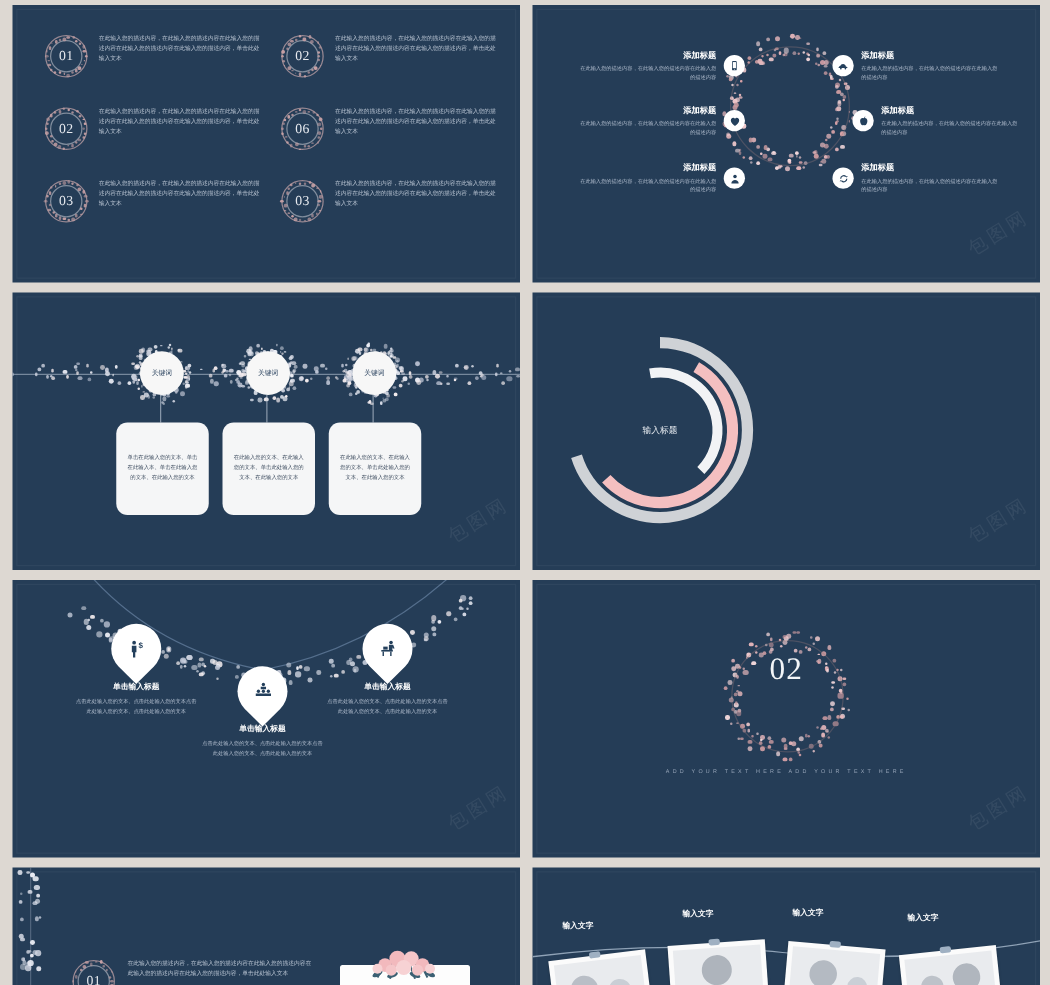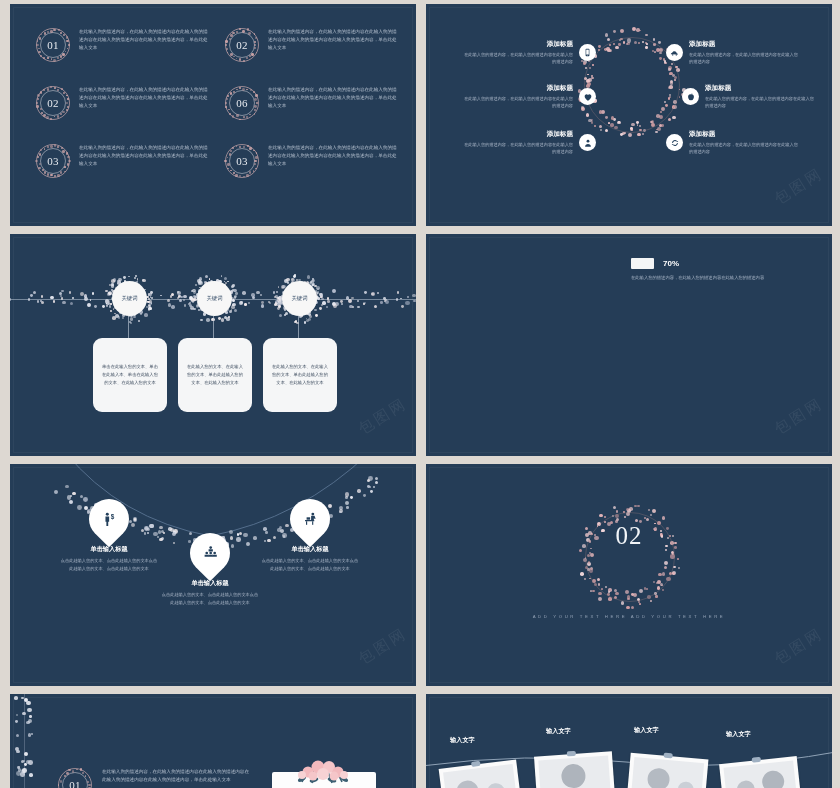--- a/index.html
+++ b/index.html
@@ -1042,29 +1042,32 @@
     <div class="card3" style="left:168px;top:104px;">
       <p class="cn">在此输入您的文本、在此输入您的文本、单击此处输入您的文本、在此输入您的文本</p>
     </div>
     <div class="card3" style="left:253px;top:104px;">
       <p class="cn">在此输入您的文本、在此输入您的文本、单击此处输入您的文本、在此输入您的文本</p>
     </div>
     <div class="wm cn">包图网</div>
   </div>
 
   <div class="slide">
+    <div class="donutwrap">
+      <svg width="160" height="160" viewBox="0 0 160 160">
+        <g transform="rotate(-90 80 80)">
+          <circle cx="80" cy="80" r="70" fill="none" stroke="#cfd2d6" stroke-width="9" stroke-dasharray="308 132"></circle>
+          <circle cx="80" cy="80" r="58" fill="none" stroke="#f4bfc0" stroke-width="9" stroke-dasharray="200 165" transform="rotate(30 80 80)"></circle>
+          <circle cx="80" cy="80" r="46" fill="none" stroke="#f2f3f5" stroke-width="8" stroke-dasharray="116 173" transform="rotate(-10 80 80)"></circle>
+        </g>
+      </svg>
+      <div class="dcenter cn">输入标题</div>
+    </div>
 
     <div class="legend">
-      <div class="lgitem">
-        <div class="lgtop">
-          <div class="sw" style="background:#f4f5f6;"></div>
-          <div class="lgpct">70%</div>
-        </div>
-        <div class="lgp cn">在此输入您的描述内容，在此输入您的描述内容在此输入您的描述内容</div>
-      </div>
     </div>
     <div class="wm cn">包图网</div>
   </div>
 
   <div class="slide">
     <svg width="406" height="130" style="position:absolute;left:0;top:0;">
       <path d="M55 -12 Q 110 55 200 72 Q 290 55 360 -12" fill="none" stroke="#4a6customized" stroke-width="1"></path>
       <path d="M55 -12 Q 110 55 200 72 Q 290 55 360 -12" fill="none" stroke="#546e8c" stroke-width="1"></path>
     </svg>
     <div id="s5berries" style="position: absolute; left: 0px; top: 0px; width: 406px; height: 130px;">

